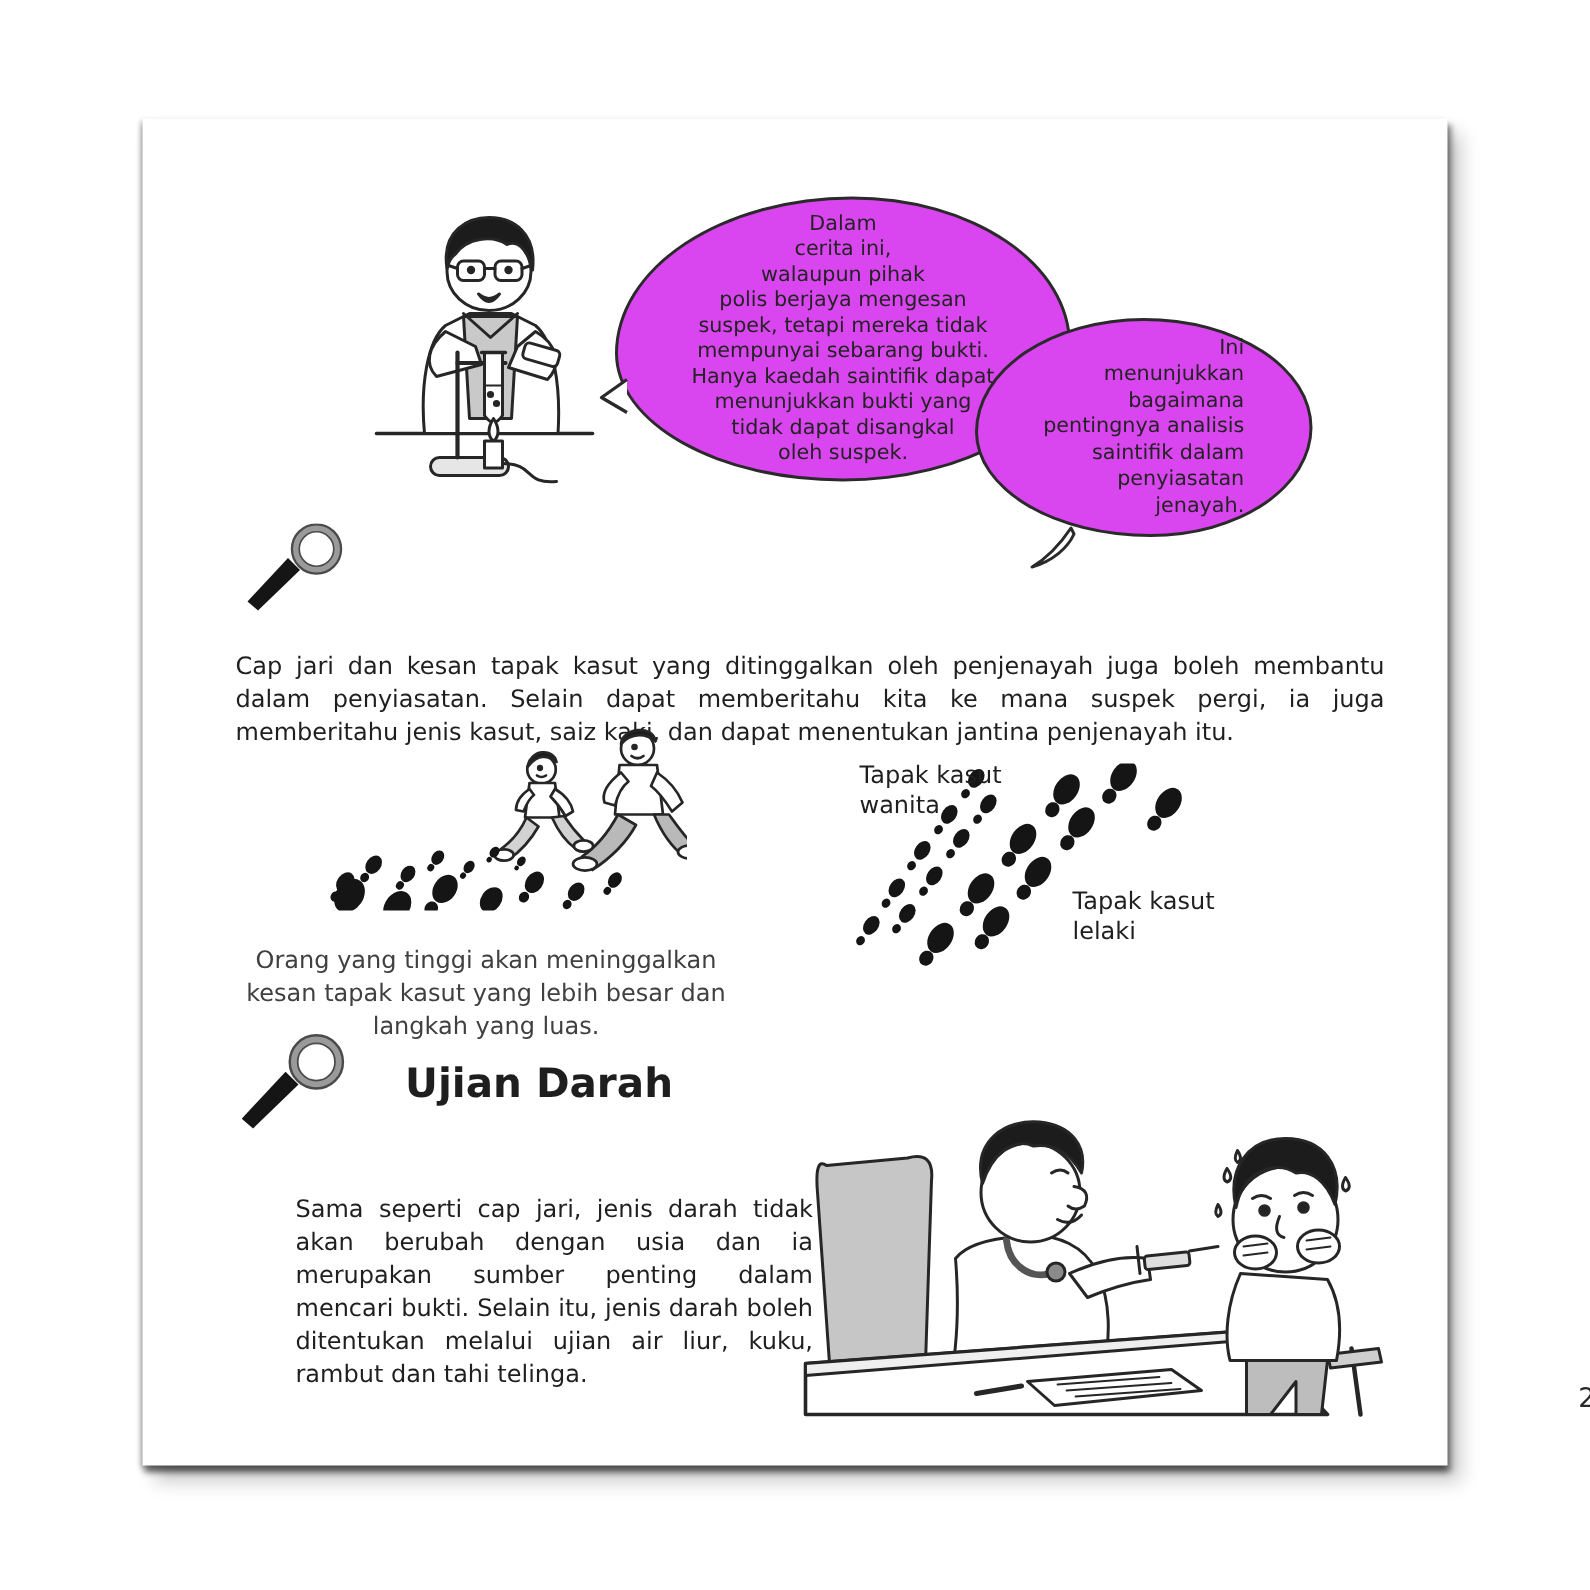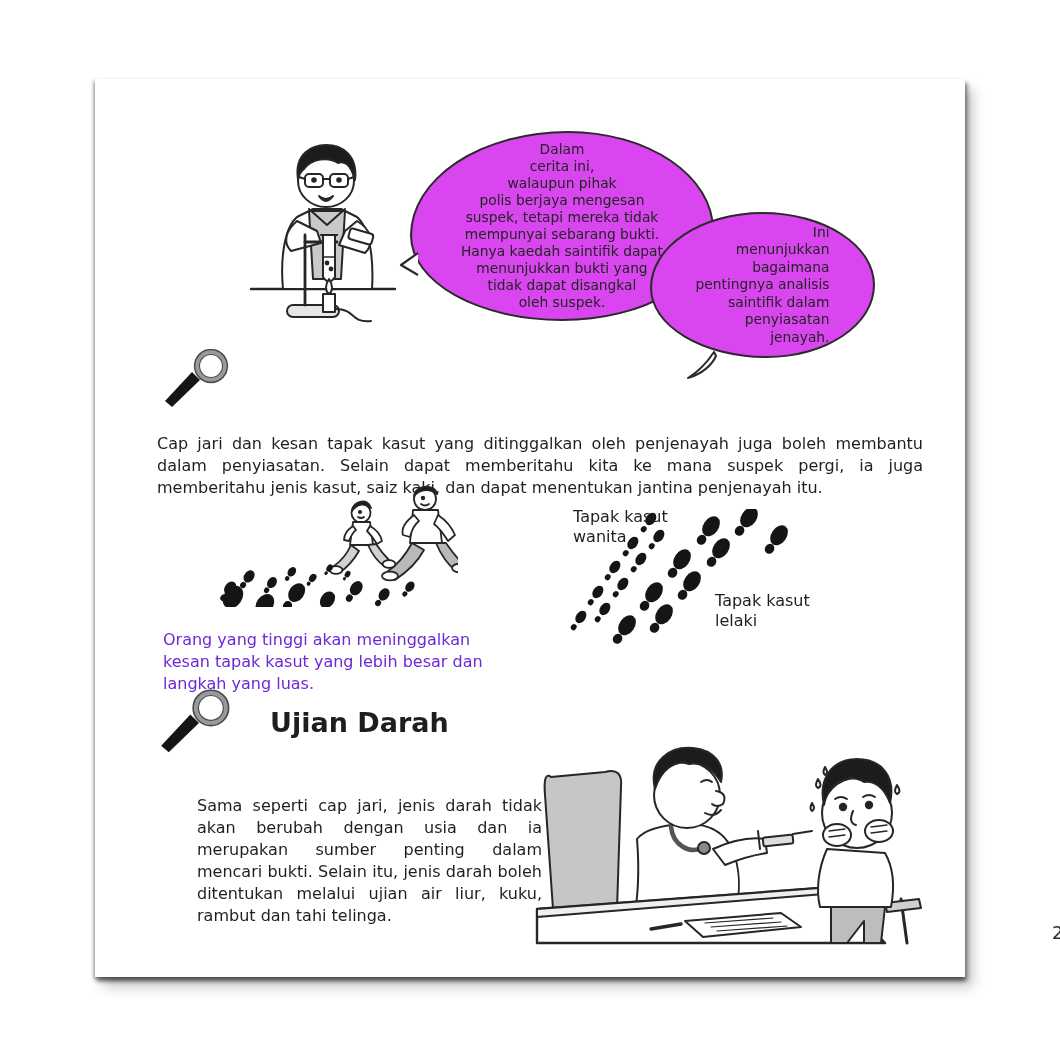--- a/index.html
+++ b/index.html
@@ -11,21 +11,21 @@
   .abs{position:absolute;}
   .bubble{position:absolute;border:2.4px solid #2a2a2a;background:#d946ef;
           display:flex;align-items:center;justify-content:center;text-align:center;
           white-space:pre-line;z-index:3;}
   .bubble .tail{position:absolute;z-index:4;}
   .b1{border-radius:52% 48% 50% 50% / 55% 52% 48% 45%;font-size:13.8px;line-height:17px;}
   .b2{border-radius:50% 50% 48% 52% / 52% 50% 50% 48%;font-size:13.8px;line-height:17.5px;text-align:right;}
   .b3{border-radius:50% 50% 48% 52% / 55% 55% 45% 45%;font-size:13.4px;line-height:17.2px;}
   .heading{font-size:27px;font-weight:bold;color:#1e1e1e;letter-spacing:0px;white-space:nowrap;}
   .para{font-size:16px;line-height:22px;text-align:justify;color:#1f1f1f;}
-  .caption{font-size:16px;line-height:22px;color:#6d28d9;}
+  .caption{font-size:16px;line-height:22px;color:#404040;text-align:center;}
   .fp-label{font-size:16px;line-height:20px;white-space:pre-line;color:#1f1f1f;z-index:5;}
   .pagenum{left:0;top:843px;width:982px;text-align:right;font-size:18px;color:#2a2a2a;letter-spacing:1px;}
   svg{display:block;}
 </style>
 </head>
 <body>
 
 <div class="page">
 
   <svg class="abs" style="left:150px;top:60px;" width="155" height="195" viewBox="0 0 155 195">

